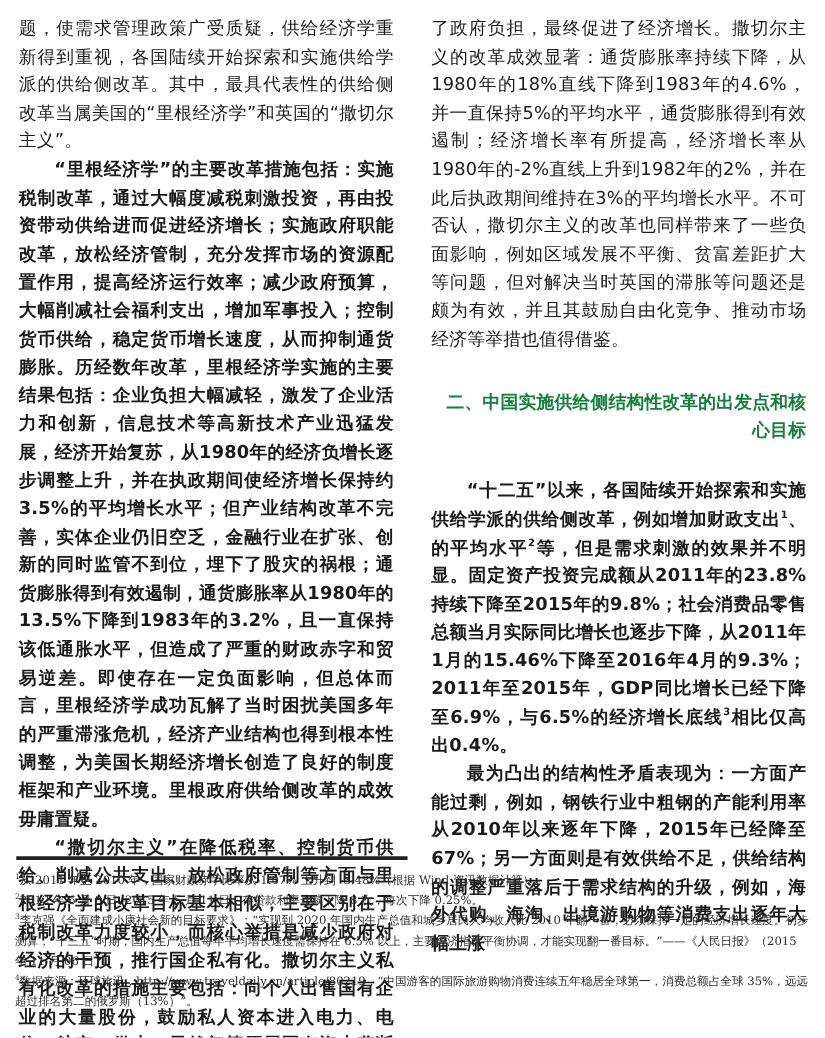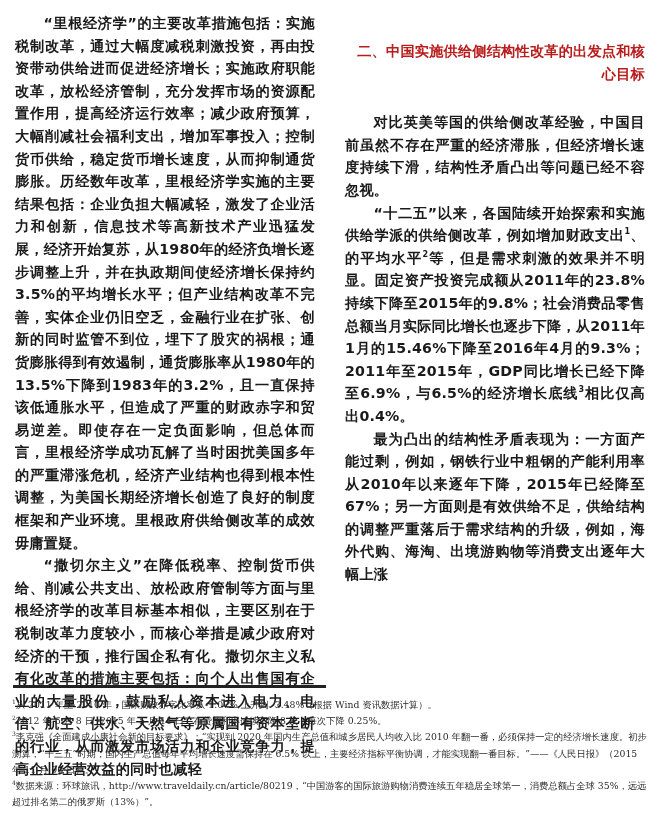--- a/index.html
+++ b/index.html
@@ -10,47 +10,48 @@
   .col {
     position: absolute; top: 12px; width: 300px;
     font-size: 14.2px; line-height: 22.6px; text-align: justify;
     letter-spacing: 0.2px;
   }
   .col.left { left: 15px; }
   .col.right { left: 345px; }
   .col p { margin: 0; }
   .col p.indent { text-indent: 2em; font-weight: bold; }
   .heading {
-    color: #b91c1c; font-weight: bold; font-size: 14.2px;
+    color: #15803d; font-weight: bold; font-size: 14.2px;
     text-align: right; margin: 28px 0 26px 0;
   }
   sup { font-size: 8px; line-height: 0; vertical-align: 6px; }
   .rule {
     position: absolute; left: 13px; top: 685px; width: 313px; height: 3px;
     background: #222222;
   }
   .footnotes {
     position: absolute; left: 12px; top: 697px; width: 636px;
     font-family: "DejaVu Serif", serif; font-size: 9.3px; line-height: 16.2px;
     color: #2a2a2a;
   }
   .footnotes p { margin: 0; }
   .footnotes sup { font-size: 6px; vertical-align: 4px; }
 </style>
 </head>
 <body>
 
 <div class="col left">
+  <p>题，使需求管理政策广受质疑，供给经济学重新得到重视，各国陆续开始探索和实施供给学派的供给侧改革。其中，最具代表性的供给侧改革当属美国的“里根经济学”和英国的“撒切尔主义”。</p>
   <p class="indent">“里根经济学”的主要改革措施包括：实施税制改革，通过大幅度减税刺激投资，再由投资带动供给进而促进经济增长；实施政府职能改革，放松经济管制，充分发挥市场的资源配置作用，提高经济运行效率；减少政府预算，大幅削减社会福利支出，增加军事投入；控制货币供给，稳定货币增长速度，从而抑制通货膨胀。历经数年改革，里根经济学实施的主要结果包括：企业负担大幅减轻，激发了企业活力和创新，信息技术等高新技术产业迅猛发展，经济开始复苏，从1980年的经济负增长逐步调整上升，并在执政期间使经济增长保持约3.5%的平均增长水平；但产业结构改革不完善，实体企业仍旧空乏，金融行业在扩张、创新的同时监管不到位，埋下了股灾的祸根；通货膨胀得到有效遏制，通货膨胀率从1980年的13.5%下降到1983年的3.2%，且一直保持该低通胀水平，但造成了严重的财政赤字和贸易逆差。即使存在一定负面影响，但总体而言，里根经济学成功瓦解了当时困扰美国多年的严重滞涨危机，经济产业结构也得到根本性调整，为美国长期经济增长创造了良好的制度框架和产业环境。里根政府供给侧改革的成效毋庸置疑。</p>
   <p class="indent">“撒切尔主义”在降低税率、控制货币供给、削减公共支出、放松政府管制等方面与里根经济学的改革目标基本相似，主要区别在于税制改革力度较小，而核心举措是减少政府对经济的干预，推行国企私有化。撒切尔主义私有化改革的措施主要包括：向个人出售国有企业的大量股份，鼓励私人资本进入电力、电信、航空、供水、天然气等原属国有资本垄断的行业，从而激发市场活力和企业竞争力，提高企业经营效益的同时也减轻</p>
 </div>
 
 <div class="col right">
+  <p>了政府负担，最终促进了经济增长。撒切尔主义的改革成效显著：通货膨胀率持续下降，从1980年的18%直线下降到1983年的4.6%，并一直保持5%的平均水平，通货膨胀得到有效遏制；经济增长率有所提高，经济增长率从1980年的-2%直线上升到1982年的2%，并在此后执政期间维持在3%的平均增长水平。不可否认，撒切尔主义的改革也同样带来了一些负面影响，例如区域发展不平衡、贫富差距扩大等问题，但对解决当时英国的滞胀等问题还是颇为有效，并且其鼓励自由化竞争、推动市场经济等举措也值得借鉴。</p>
   <div class="heading">二、中国实施供给侧结构性改革的出发点和核心目标</div>
-  <p class="indent">对比英美等国的供给侧改革经验，中国目前虽然不存在严重的经济滞胀，但经济增长速度持续下滑，结构性矛盾凸出等问题已经不容忽视。</p>
   <p class="indent"><span>“十二五”以来，各国陆续开始探索和实施供给学派的供给侧改革，例如增加财政支出</span><sup>1</sup><span>、的平均水平</span><sup>2</sup><span>等，但是需求刺激的效果并不明显。固定资产投资完成额从2011年的23.8%持续下降至2015年的9.8%；社会消费品零售总额当月实际同比增长也逐步下降，从2011年1月的15.46%下降至2016年4月的9.3%；2011年至2015年，GDP同比增长已经下降至6.9%，与6.5%的经济增长底线</span><sup>3</sup><span>相比仅高出0.4%。</span></p>
   <p class="indent"><span>最为凸出的结构性矛盾表现为：一方面产能过剩，例如，钢铁行业中粗钢的产能利用率从2010年以来逐年下降，2015年已经降至67%；另一方面则是有效供给不足，供给结构的调整严重落后于需求结构的升级，例如，海外代购、海淘、出境游购物等消费支出逐年大幅上涨</span></p>
 
 </div>
 
 <div class="rule"></div>
 
 <div class="footnotes">
   <p><sup>1</sup><span>从 2011 年至 2010 年，国家财政赤字比率从-1.07% 上升到 -3.48%（根据 Wind 资讯数据计算）。</span></p>
   <p><sup>2</sup><span>2012 年 6 月 8 日 -2015 年 5 月 11 日，存贷款利率连续下降 8 次，每次下降 0.25%。</span></p>

